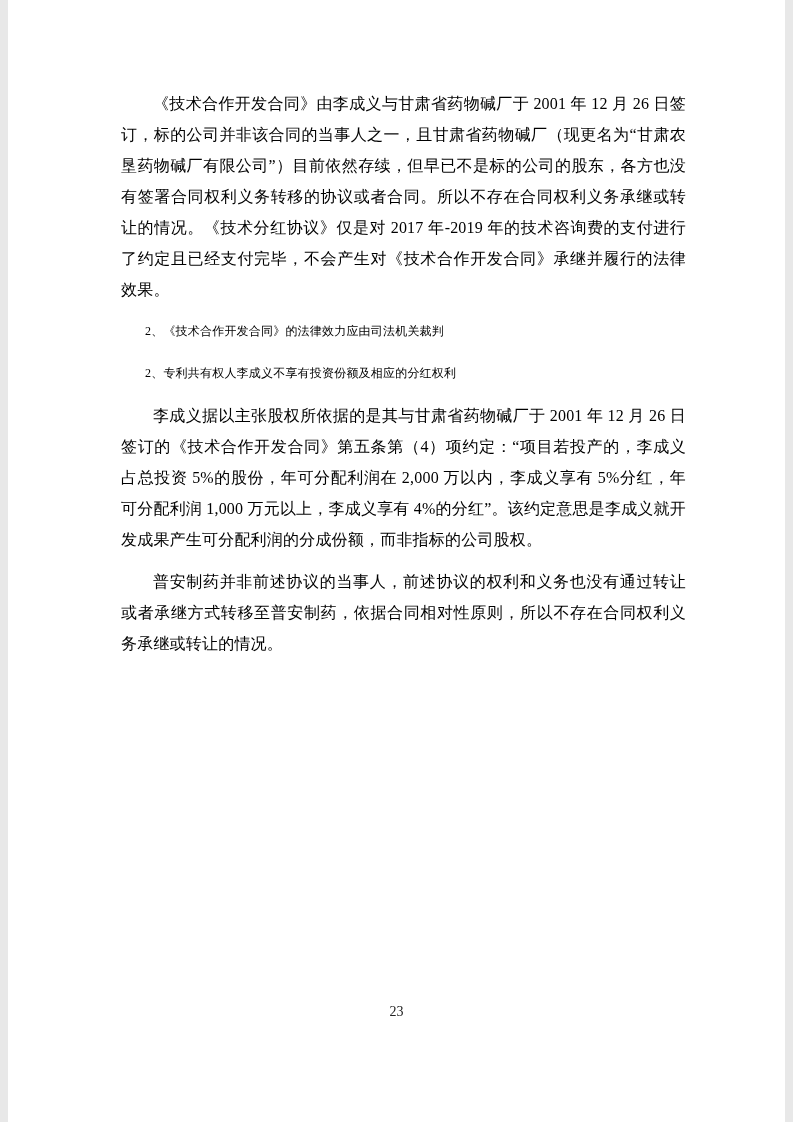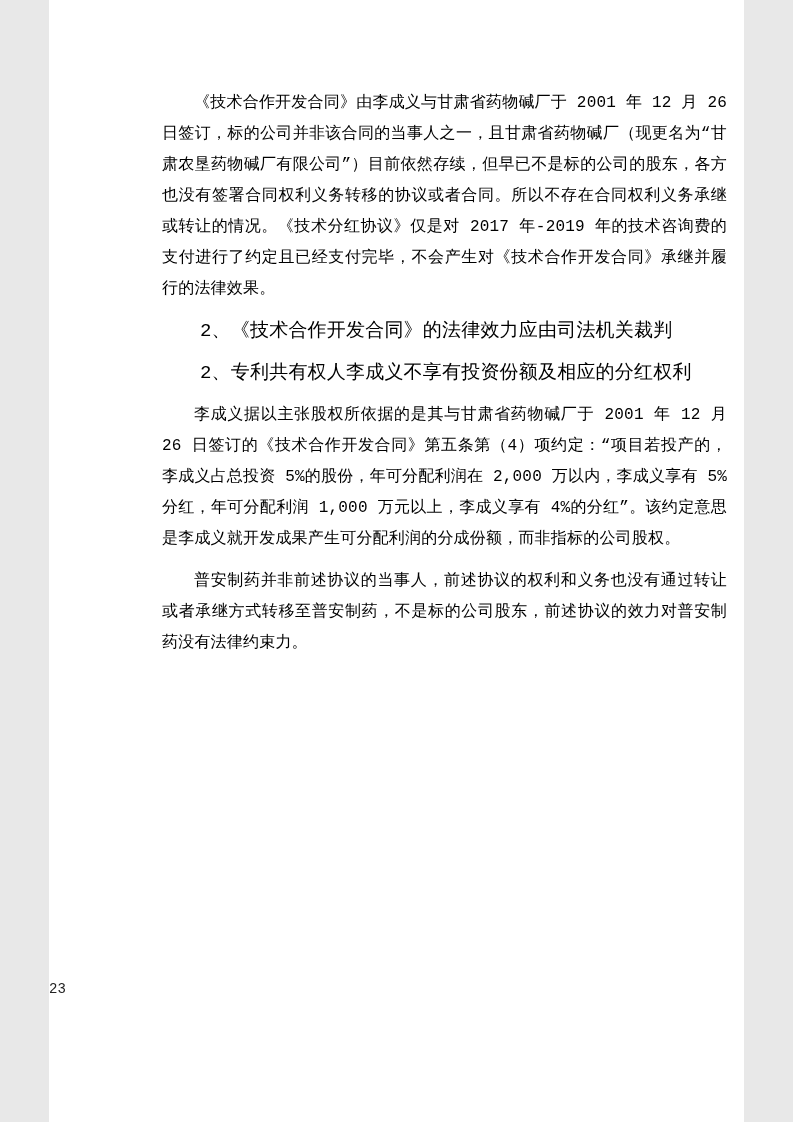--- a/index.html
+++ b/index.html
@@ -2,66 +2,67 @@
 <html lang="zh"><head>
 <meta charset="utf-8">
 <style>
   html, body {
     margin: 0;
     padding: 0;
     background: #e8e8e8;
   }
   .page {
     position: relative;
-    width: 695px;
+    width: 777px;
     height: 1122px;
     margin: 0 auto;
     background: #ffffff;
     overflow: hidden;
-    font-family: Liberation Mono, monospace;
+    font-family: Liberation Serif, serif;
     color: #000000;
   }
   .content {
     position: absolute;
     left: 113px;
     top: 88px;
     width: 565px;
   }
   .para {
     font-size: 16px;
     line-height: 31px;
     text-align: justify;
     text-justify: inter-ideograph;
     text-indent: 2em;
     margin: 0 0 11px 0;
     letter-spacing: 0.2px;
   }
   .heading {
-    font-size: 19px;
+    font-size: 12px;
     line-height: 31px;
     text-align: left;
     text-indent: 2em;
     margin: 0 0 11px 0;
     letter-spacing: 0.2px;
   }
   .footer {
     position: absolute;
-    top: 979px;
+    top: 1002px;
     left: 0;
     width: 100%;
+    text-align: center;
     font-size: 14px;
     line-height: 20px;
     color: #222222;
   }
 </style>
 </head>
 <body>
 
 <div class="page">
   <div class="content">
     <p class="para">《技术合作开发合同》由李成义与甘肃省药物碱厂于 2001 年 12 月 26 日签订，标的公司并非该合同的当事人之一，且甘肃省药物碱厂（现更名为“甘肃农垦药物碱厂有限公司”）目前依然存续，但早已不是标的公司的股东，各方也没有签署合同权利义务转移的协议或者合同。所以不存在合同权利义务承继或转让的情况。《技术分红协议》仅是对 2017 年-2019 年的技术咨询费的支付进行了约定且已经支付完毕，不会产生对《技术合作开发合同》承继并履行的法律效果。</p>
     <p class="heading">2、《技术合作开发合同》的法律效力应由司法机关裁判</p>
     <p class="heading">2、专利共有权人李成义不享有投资份额及相应的分红权利</p>
     <p class="para">李成义据以主张股权所依据的是其与甘肃省药物碱厂于 2001 年 12 月 26 日签订的《技术合作开发合同》第五条第（4）项约定：“项目若投产的，李成义占总投资 5%的股份，年可分配利润在 2,000 万以内，李成义享有 5%分红，年可分配利润 1,000 万元以上，李成义享有 4%的分红”。该约定意思是李成义就开发成果产生可分配利润的分成份额，而非指标的公司股权。</p>
-    <p class="para">普安制药并非前述协议的当事人，前述协议的权利和义务也没有通过转让或者承继方式转移至普安制药，不是标的公司股东，前述协议的效力对普安制药没有法律约束力。</p>
+    <p class="para">普安制药并非前述协议的当事人，前述协议的权利和义务也没有通过转让或者承继方式转移至普安制药，依据合同相对性原则，所以不存在合同权利义务承继或转让的情况。</p>
   </div>
   <div class="footer">23</div>
 </div>
 
 </body></html>

